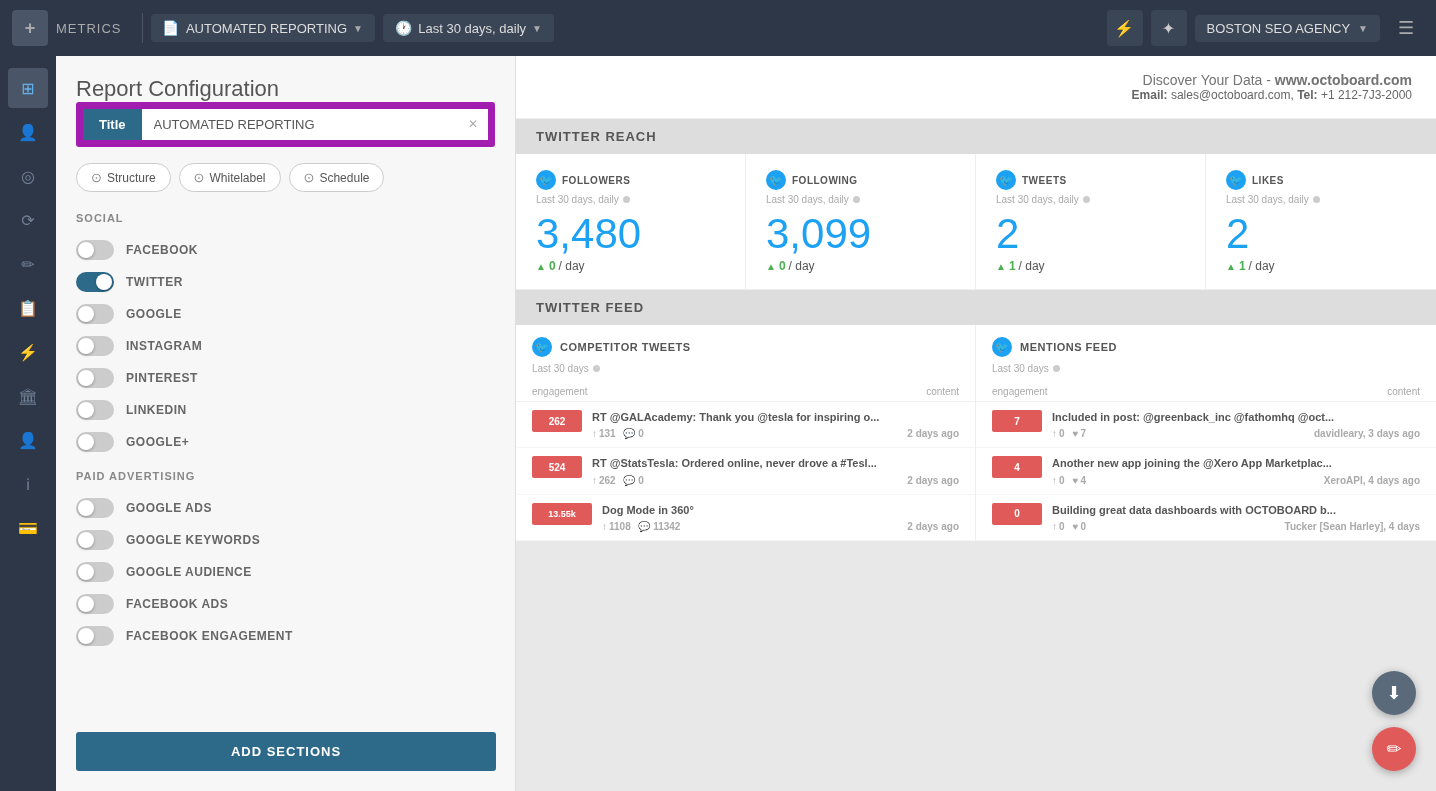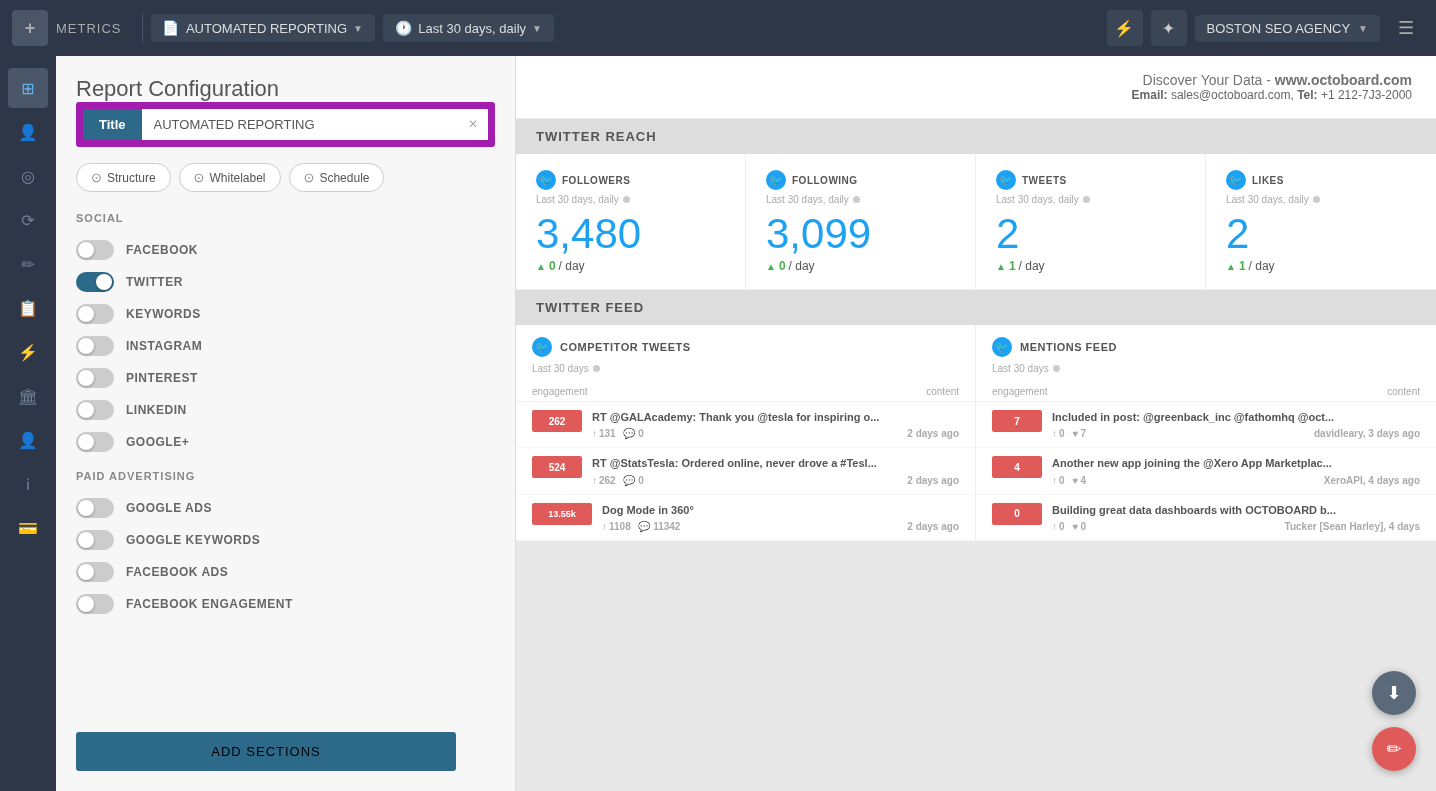--- a/index.html
+++ b/index.html
@@ -207,28 +207,28 @@
       transition: left 0.2s;
       box-shadow: 0 1px 3px rgba(0,0,0,0.3);
     }
     .toggle.on::after { left: 20px; }
 
     
     .add-sections-btn {
       position: fixed;
       bottom: 20px;
       left: 76px;
-      width: 380px;
+      width: 420px;
       padding: 12px;
       background: #2d6a8a;
-      color: #000000;
+      color: #ffffff;
       border: none;
       border-radius: 3px;
       font-size: 13px;
-      font-weight: 400;
+      font-weight: 700;
       letter-spacing: 1px;
       cursor: pointer;
       text-align: center;
     }
 
     
     .right-content {
       flex: 1;
       overflow-y: auto;
       background: #e8e8e8;
@@ -507,21 +507,21 @@
     <div class="toggle-row">
       <div class="toggle"></div>
       <span class="toggle-label">FACEBOOK</span>
     </div>
     <div class="toggle-row">
       <div class="toggle on"></div>
       <span class="toggle-label">TWITTER</span>
     </div>
     <div class="toggle-row">
       <div class="toggle"></div>
-      <span class="toggle-label">KEYWORDS</span>
+      <span class="toggle-label">GOOGLE</span>
     </div>
     <div class="toggle-row">
       <div class="toggle"></div>
       <span class="toggle-label">INSTAGRAM</span>
     </div>
     <div class="toggle-row">
       <div class="toggle"></div>
       <span class="toggle-label">PINTEREST</span>
     </div>
     <div class="toggle-row">
@@ -535,20 +535,24 @@
 
     <div class="section-header">PAID ADVERTISING</div>
 
     <div class="toggle-row">
       <div class="toggle"></div>
       <span class="toggle-label">GOOGLE ADS</span>
     </div>
     <div class="toggle-row">
       <div class="toggle"></div>
       <span class="toggle-label">GOOGLE KEYWORDS</span>
+    </div>
+    <div class="toggle-row">
+      <div class="toggle"></div>
+      <span class="toggle-label">GOOGLE AUDIENCE</span>
     </div>
     <div class="toggle-row">
       <div class="toggle"></div>
       <span class="toggle-label">FACEBOOK ADS</span>
     </div>
     <div class="toggle-row">
       <div class="toggle"></div>
       <span class="toggle-label">FACEBOOK ENGAGEMENT</span>
     </div>
   </div>

